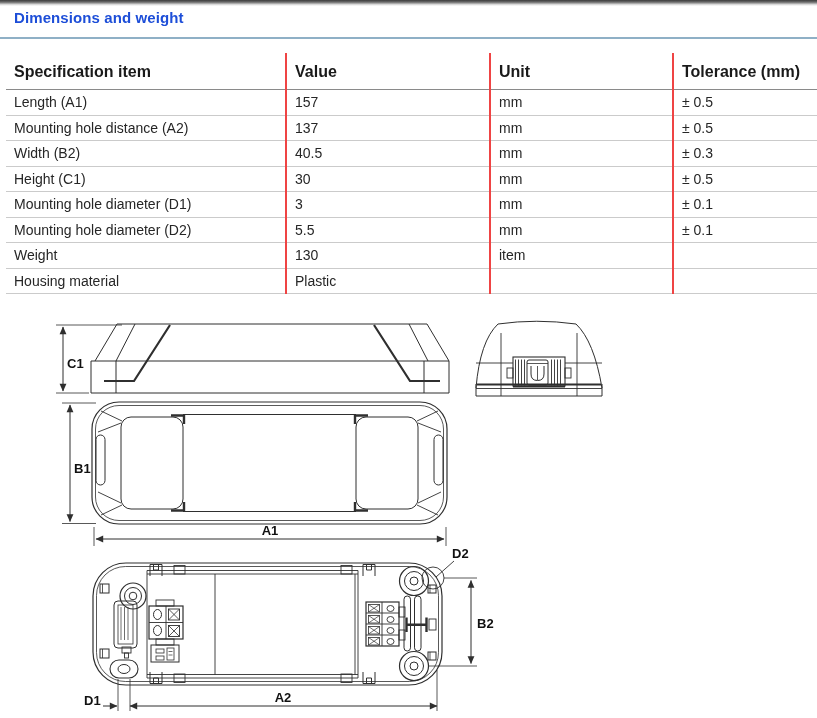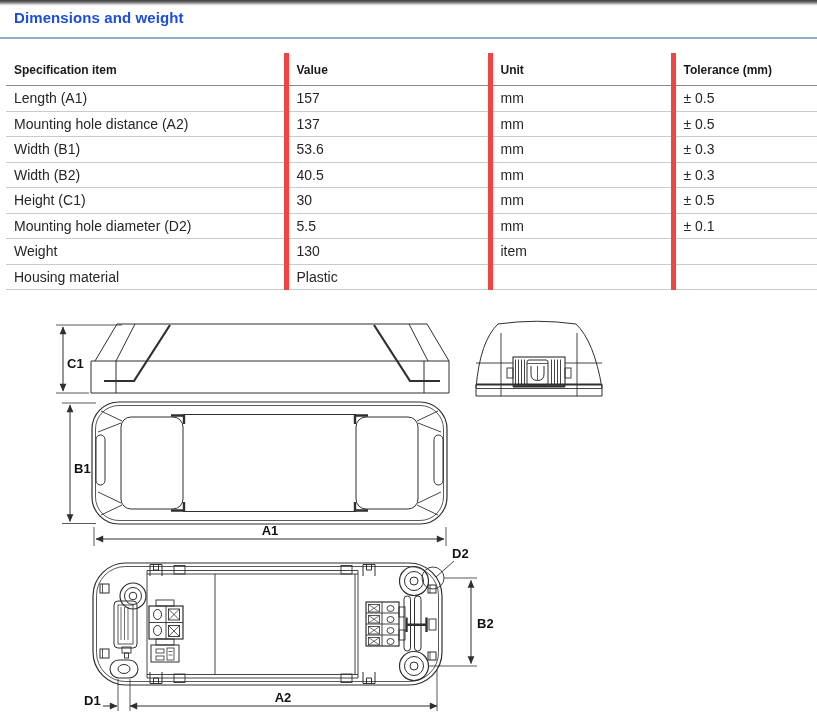--- a/index.html
+++ b/index.html
@@ -21,28 +21,28 @@
     background:#8fb0c6;
   }
   table.spec-table{
     position:absolute;top:53px;left:6px;width:811px;
     border-collapse:collapse;table-layout:fixed;
   }
   .spec-table col.c1{width:280px}
   .spec-table col.c2{width:204px}
   .spec-table col.c3{width:183px}
   .spec-table th{
-    text-align:left;font-size:12px;font-weight:bold;color:#1a1a1a;
+    text-align:left;font-size:16px;font-weight:bold;color:#1a1a1a;
     padding:10px 8px 8px 8px;border-bottom:1px solid #8a8a8a;
   }
   .spec-table td{
     font-size:14px;color:#262626;padding:6px 8px 6px 8px;line-height:12.5px;
     border-bottom:1px solid #cbcbcb;
   }
-  .spec-table th + th, .spec-table td + td{border-left:5px solid #ef4444;}
+  .spec-table th + th, .spec-table td + td{border-left:2px solid #ef4444;}
   svg.drawings{position:absolute;top:0;left:0;}
   svg text{font-family:"Liberation Sans",sans-serif;font-weight:bold;font-size:13px;fill:#111;}
 </style>
 </head>
 <body>
 
 <div class="top-bar"></div>
 <h1 class="title">Dimensions and weight</h1>
 <div class="accent-rule"></div>
 
@@ -68,36 +68,36 @@
       <td>mm</td>
       <td>± 0.5</td>
     </tr>
     <tr>
       <td>Mounting hole distance (A2)</td>
       <td>137</td>
       <td>mm</td>
       <td>± 0.5</td>
     </tr>
     <tr>
-      <td>Width (B1)</td>
-      <td>53.6</td>
-      <td>mm</td>
-      <td>± 0.3</td>
-    </tr>
-    <tr>
       <td>Width (B2)</td>
       <td>40.5</td>
       <td>mm</td>
       <td>± 0.3</td>
     </tr>
     <tr>
       <td>Height (C1)</td>
       <td>30</td>
       <td>mm</td>
       <td>± 0.5</td>
+    </tr>
+    <tr>
+      <td>Mounting hole diameter (D1)</td>
+      <td>3</td>
+      <td>mm</td>
+      <td>± 0.1</td>
     </tr>
     <tr>
       <td>Mounting hole diameter (D2)</td>
       <td>5.5</td>
       <td>mm</td>
       <td>± 0.1</td>
     </tr>
     <tr>
       <td>Weight</td>
       <td>130</td>

